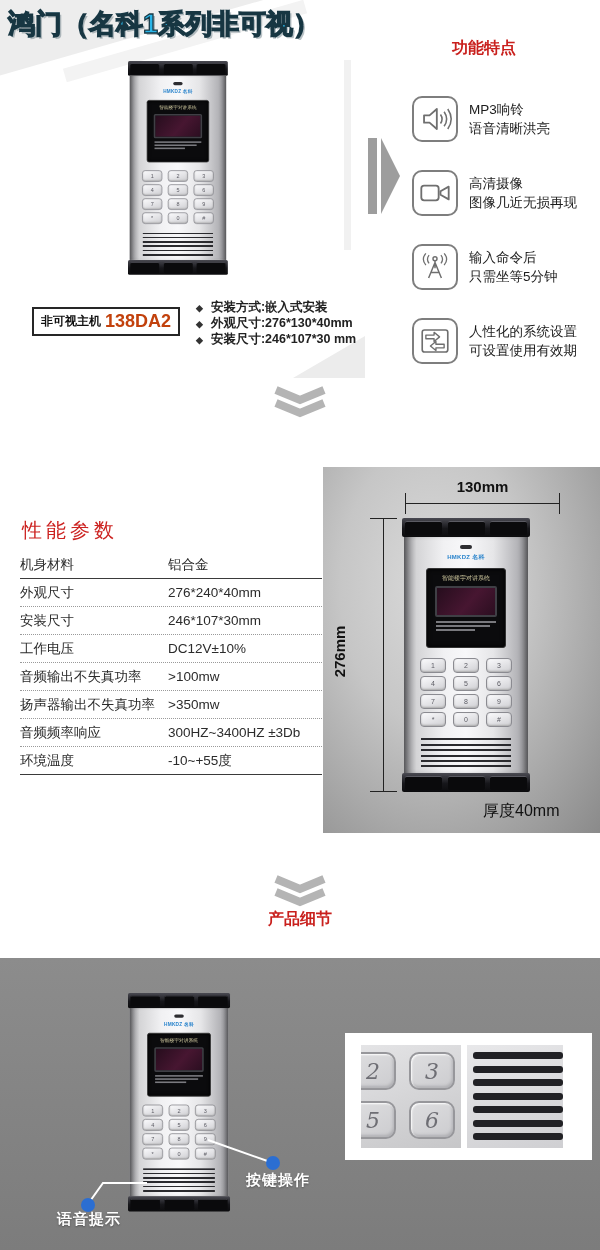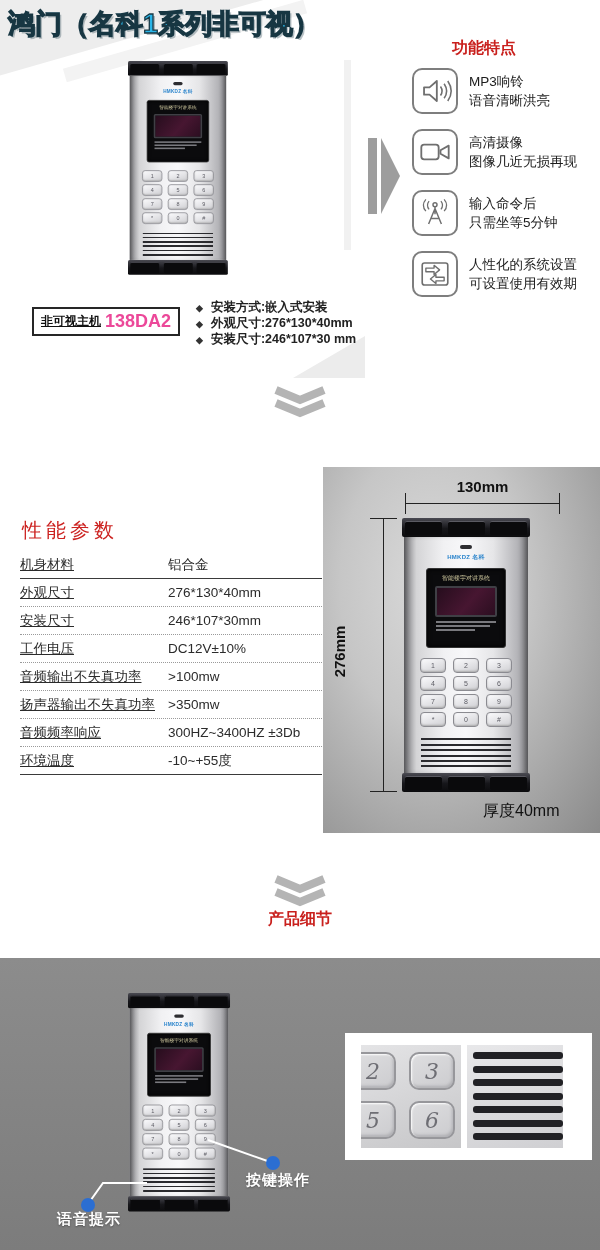--- a/index.html
+++ b/index.html
@@ -53,52 +53,52 @@
   .d-grille{position:absolute;top:201px;left:17px;right:17px;height:32px;
     background:repeating-linear-gradient(180deg,#2a2a2e 0 2px,rgba(0,0,0,0) 2px 5.5px);}
 
   #device-1{left:128px;top:61px;transform:scale(0.78);}
   #device-2{left:79px;top:51px;}  
   #device-3{left:128px;top:993px;transform:scale(0.797);}
 
   
   .model-box{position:absolute;left:32px;top:307px;background:#fff;border:2px solid #262626;
     padding:2px 7px;display:flex;align-items:center;gap:4px;white-space:nowrap;}
-  .model-prefix{font-size:12px;font-weight:bold;color:#111;text-decoration:underline;}
-  .model-code{font-size:18px;font-weight:bold;color:#ec4899;}
+  .model-prefix{font-size:12px;font-weight:bold;color:#111;}
+  .model-code{font-size:18px;font-weight:bold;color:#c2410c;}
   .bullets{position:absolute;left:196px;top:301px;margin:0;padding:0;list-style:none;}
   .bullets li{display:flex;align-items:baseline;gap:8px;font-size:12.5px;color:#222;
     line-height:12.5px;margin-bottom:2.5px;font-weight:bold;}
   .diamond{font-size:9px;color:#333;}
 
   
   .features-heading{position:absolute;left:452px;top:38px;font-size:16px;font-weight:bold;color:#c9201d;}
   .arrow-deco-bar{position:absolute;left:368px;top:138px;width:9px;height:76px;background:#9d9d9d;}
   .arrow-deco-tri{position:absolute;left:381px;top:138px;width:19px;height:76px;background:#9d9d9d;
     clip-path:polygon(0 0,100% 50%,0 100%);}
   .features{position:absolute;left:412px;top:68px;}
-  .feature{display:flex;align-items:center;gap:11px;margin-bottom:15px;}
+  .feature{display:flex;align-items:center;gap:11px;margin-bottom:15px;margin-top:28px;}
   .f-icon{width:46px;height:46px;box-sizing:border-box;border:2.5px solid #7e7e7e;border-radius:10px;
     background:#fff;flex:0 0 auto;}
   .f-text{font-size:13.5px;color:#1c1c1c;line-height:1.42;white-space:nowrap;}
 
   
   .chevron{position:absolute;left:273px;width:54px;height:34px;}
   .chev-1{top:386px;}
   .chev-2{top:875px;}
   .section-heading{position:absolute;left:0;right:0;text-align:center;font-weight:bold;color:#c9201d;}
   .heading-params{top:425px;font-size:17px;}
   .heading-details{top:909px;font-size:16px;}
 
   
   .specs-title{position:absolute;left:22px;top:517px;font-size:20px;color:#cc2220;letter-spacing:4px;}
   .spec-table{position:absolute;left:20px;top:551px;width:302px;}
   .spec-row{display:flex;align-items:baseline;padding:5px 0 4px;border-bottom:1px dotted #9a9a9a;
     font-size:13.5px;color:#2b2b2b;}
-  .spec-row .lbl{width:148px;flex:0 0 auto;text-decoration:underline;}
+  .spec-row .lbl{width:148px;flex:0 0 auto;}
   .spec-row:first-child{border-bottom:1px solid #3a3a3a;}
   .spec-row:last-child{border-bottom:1px solid #3a3a3a;}
 
   
   .dim-panel{position:absolute;left:323px;top:467px;width:277px;height:366px;
     background:radial-gradient(ellipse at 40% 32%,#dadada 0%,#c6c6c6 40%,#999999 85%,#8a8a8a 100%);}
   .dim-w-label{position:absolute;left:82px;top:11px;width:155px;text-align:center;
     font-size:15px;font-weight:bold;color:#111;}
   .dim-h-line{position:absolute;left:82px;top:36px;width:155px;height:1px;background:#222;}
   .dim-h-line::before,.dim-h-line::after{content:"";position:absolute;top:-10px;width:1px;height:21px;background:#222;}
@@ -264,21 +264,21 @@
   </svg>
 
   <div class="specs-title">性能参数</div>
   <div class="spec-table">
     <div class="spec-row">
         <span class="lbl">机身材料</span>
         <span class="val">铝合金</span>
       </div>
     <div class="spec-row">
         <span class="lbl">外观尺寸</span>
-        <span class="val">276*130*40mm</span>
+        <span class="val">276*240*40mm</span>
       </div>
     <div class="spec-row">
         <span class="lbl">安装尺寸</span>
         <span class="val">246*107*30mm</span>
       </div>
     <div class="spec-row">
         <span class="lbl">工作电压</span>
         <span class="val">DC12V±10%</span>
       </div>
     <div class="spec-row">

